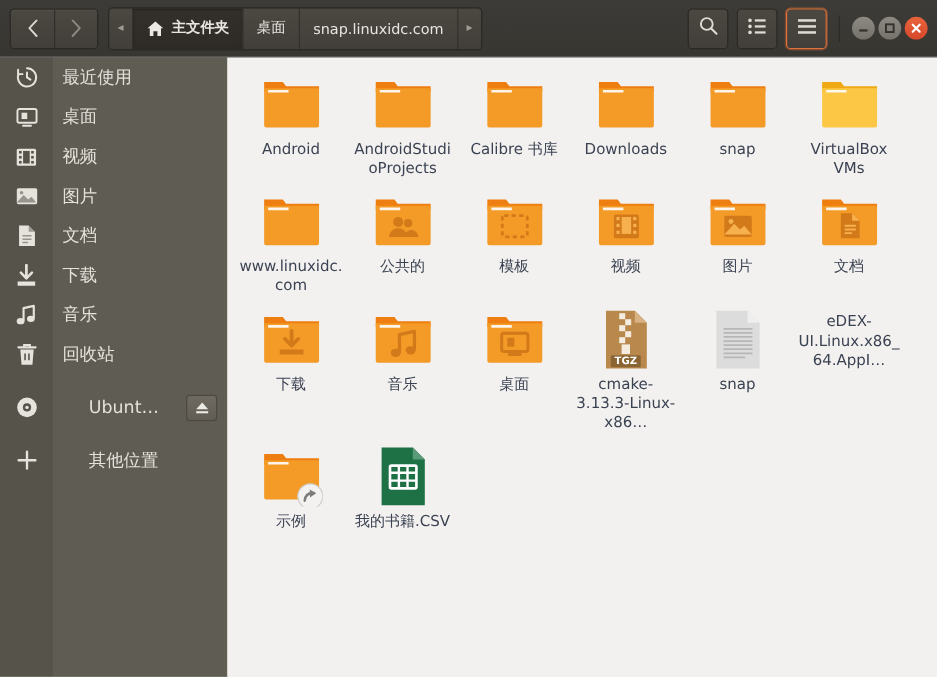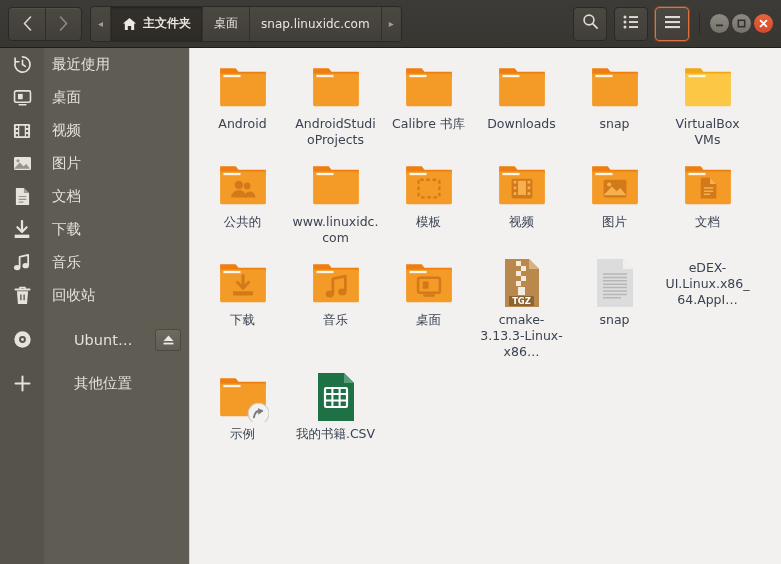--- a/index.html
+++ b/index.html
@@ -369,39 +369,39 @@
               </svg>
             </div>
             <div class="clabel">VirtualBox VMs</div>
           </div>
           <div class="cell">
             <div class="ibox">
               <svg width="52" height="48" viewBox="0 0 50 46">
                 <path d="M3 4h15l2.6 3.4H47V12H3z" fill="#ef7e10"></path>
                 <path d="M3 9h44v30a1.6 1.6 0 0 1-1.6 1.6H4.6A1.6 1.6 0 0 1 3 39z" fill="#f49a27"></path>
                 <path d="M6.2 10.4h16.4v2.2H6.2z" fill="#fdfdfb" opacity="0.92"></path>
+              </svg>
+            </div>
+            <div class="clabel">www.linuxidc.com</div>
+          </div>
+          <div class="cell">
+            <div class="ibox">
+              <svg width="52" height="48" viewBox="0 0 50 46">
+                <path d="M3 4h15l2.6 3.4H47V12H3z" fill="#ef7e10"></path>
+                <path d="M3 9h44v30a1.6 1.6 0 0 1-1.6 1.6H4.6A1.6 1.6 0 0 1 3 39z" fill="#f49a27"></path>
+                <path d="M6.2 10.4h16.4v2.2H6.2z" fill="#fdfdfb" opacity="0.92"></path>
                 <g fill="#d2791a">
                   <circle cx="21" cy="22" r="4"></circle>
                   <circle cx="29" cy="23" r="3.3"></circle>
                   <path d="M13.5 34c.8-4.6 3.8-7 7.5-7s6.7 2.4 7.5 7z"></path>
                   <path d="M26 34c.6-3.6 2.9-5.6 5.7-5.6 2.6 0 4.8 1.8 5.5 5.6z"></path>
                 </g>
               </svg>
             </div>
             <div class="clabel">公共的</div>
-          </div>
-          <div class="cell">
-            <div class="ibox">
-              <svg width="52" height="48" viewBox="0 0 50 46">
-                <path d="M3 4h15l2.6 3.4H47V12H3z" fill="#ef7e10"></path>
-                <path d="M3 9h44v30a1.6 1.6 0 0 1-1.6 1.6H4.6A1.6 1.6 0 0 1 3 39z" fill="#f49a27"></path>
-                <path d="M6.2 10.4h16.4v2.2H6.2z" fill="#fdfdfb" opacity="0.92"></path>
-              </svg>
-            </div>
-            <div class="clabel">www.linuxidc.com</div>
           </div>
           <div class="cell">
             <div class="ibox">
               <svg width="52" height="48" viewBox="0 0 50 46">
                 <path d="M3 4h15l2.6 3.4H47V12H3z" fill="#ef7e10"></path>
                 <path d="M3 9h44v30a1.6 1.6 0 0 1-1.6 1.6H4.6A1.6 1.6 0 0 1 3 39z" fill="#f49a27"></path>
                 <path d="M6.2 10.4h16.4v2.2H6.2z" fill="#fdfdfb" opacity="0.92"></path>
                 <rect x="15" y="17" width="20" height="17" rx="1.5" fill="none" stroke="#d2791a" stroke-width="2.2" stroke-dasharray="3.4 2.6"></rect>
               </svg>
             </div>

